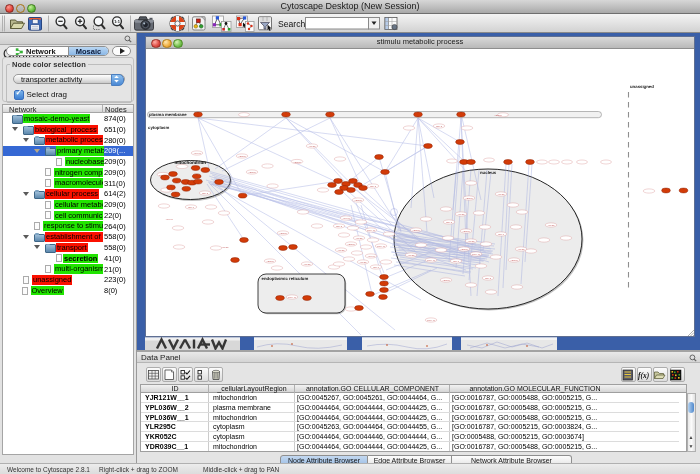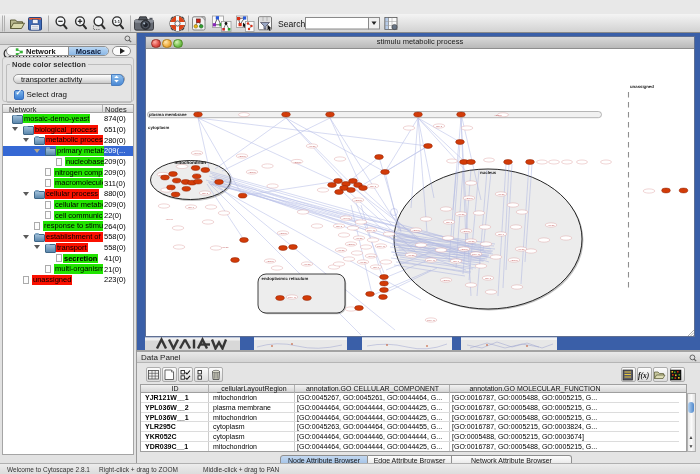--- a/index.html
+++ b/index.html
@@ -64,20 +64,26 @@
 
 .btab{position:absolute;top:102.5px;height:11px;font-size:7px;color:#111;text-align:center;border:1px solid #8f8f8f;box-sizing:border-box;background:linear-gradient(#fdfdfd,#e6e6e6);line-height:10px;}
 
 #status{left:0;top:463px;width:700px;height:11px;background:linear-gradient(#ececec,#dcdcdc);border-top:1px solid #b0b0b0;box-sizing:border-box;}
 #status span{position:absolute;top:2px;font-size:6.5px;color:#333;}
 </style>
 </head>
 <body>
 <div id="app">
 
+<div class="abs" id="titlebar">
+  <div class="light" style="left:5px;background:radial-gradient(circle at 35% 30%,#ff9a92,#e0443a 60%,#a81f16);border:0.5px solid #8c2a22;"></div>
+  <div class="light" style="left:16px;background:radial-gradient(circle at 35% 30%,#ffe09a,#f0a73c 60%,#c07812;border:0.5px solid #a8720f);border:0.5px solid #a8720f;"></div>
+  <div class="light" style="left:27px;background:radial-gradient(circle at 35% 30%,#c6f09a,#63bd3d 60%,#3d8c1f);border:0.5px solid #3f7c1d;"></div>
+  <div class="t">Cytoscape Desktop (New Session)</div>
+</div>
 
 <div class="abs" id="toolbar"></div>
 <svg class="abs" style="left:0;top:14px;" width="700" height="19" viewBox="0 14 700 19">
   <g stroke="#b0b0b0" stroke-width="1">
     <line x1="2.5" y1="15.5" x2="2.5" y2="31.5"></line>
         <line x1="4.5" y1="15.5" x2="4.5" y2="31.5"></line>
     <line x1="48.5" y1="15.5" x2="48.5" y2="31.5"></line>
         <line x1="130.5" y1="15.5" x2="130.5" y2="31.5"></line>
     <line x1="188.5" y1="15.5" x2="188.5" y2="31.5"></line>
   </g>
@@ -299,21 +305,21 @@
       </div>
   <div class="trow" style="top:65.4px;">
         <span class="fi" style="left:42px;"></span>
         <span class="lbl lg" style="left:51px;max-width:47px;">macromolecule</span>
         <span class="num">311(0)</span>
       </div>
   <div class="trow" style="top:76.15px;">
         <span class="tri" style="left:20.3px;"></span>
         <span class="fo" style="left:30.5px;"></span>
         <span class="lbl lr" style="left:42px;max-width:56px;text-align:right;">cellular process</span>
-        <span class="num">880(0)</span>
+        <span class="num">614(2)</span>
       </div>
   <div class="trow" style="top:86.9px;">
         <span class="fi" style="left:42px;"></span>
         <span class="lbl lg" style="left:51px;max-width:47px;">cellular metabol</span>
         <span class="num">209(0)</span>
       </div>
   <div class="trow" style="top:97.65px;">
         <span class="fi" style="left:42px;"></span>
         <span class="lbl lg" style="left:51px;max-width:47px;">cell communicat</span>
         <span class="num">22(0)</span>
@@ -342,20 +348,25 @@
       </div>
   <div class="trow" style="top:151.4px;">
         <span class="fi" style="left:42px;"></span>
         <span class="lbl lg" style="left:51px;max-width:47px;">multi-organism pro</span>
         <span class="num">21(0)</span>
       </div>
   <div class="trow" style="top:162.15px;">
         <span class="fi" style="left:20px;"></span>
         <span class="lbl lr" style="left:29px;max-width:72px;">unassigned</span>
         <span class="num">223(0)</span>
+      </div>
+  <div class="trow" style="top:172.9px;">
+        <span class="fi" style="left:19px;"></span>
+        <span class="lbl lg" style="left:27.5px;max-width:72px;">Overview</span>
+        <span class="num">8(0)</span>
       </div>
 </div>
 
 <div class="abs" id="desktop">
 <div id="iframe">
 <div id="iftitle">
   <div class="ilight" style="left:5px;background:radial-gradient(circle at 35% 30%,#ffb0a8,#e05048 55%,#b02a20);border:0.5px solid #962e26;"></div>
   <div class="ilight" style="left:16px;background:radial-gradient(circle at 35% 30%,#ffe8b0,#f0b045 55%,#c8821a);border:0.5px solid #b07c16;"></div>
   <div class="ilight" style="left:27.3px;background:radial-gradient(circle at 35% 30%,#d8f2b8,#78c452 55%,#4a9428);border:0.5px solid #4a8c24;"></div>
   <div class="t">stimulu metabolic process</div>

